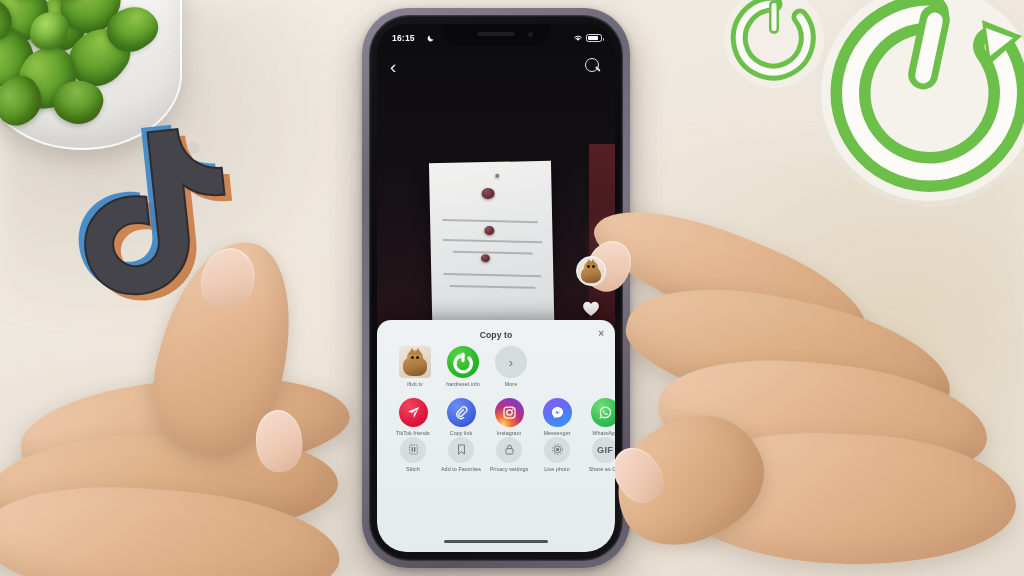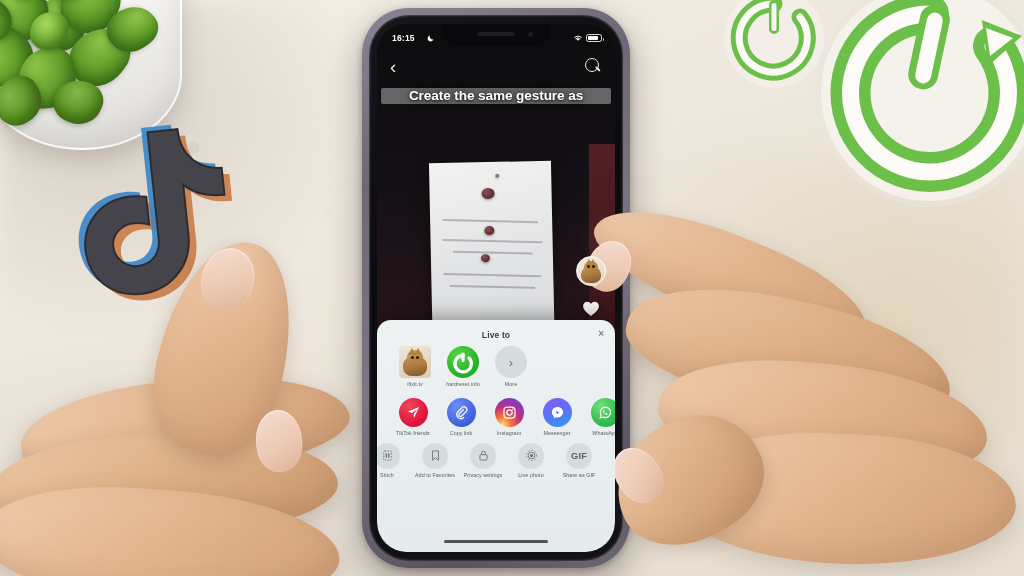--- a/index.html
+++ b/index.html
@@ -204,21 +204,21 @@
   }
   .sheet-close {
     position:absolute; right:11px; top:9px; font-size:10px;
     color:#7c8386; cursor:pointer; line-height:1; font-weight:bold;
   }
   .row {
     display:flex; align-items:flex-start; padding:0 10px; gap:4px;
   }
   .row-contacts { margin-top:6px; }
   .row-apps { margin-top:10px; justify-content:space-between; padding:0 8px; }
-  .row-actions { margin-top:6px; justify-content:flex-end; padding:0 8px; }
+  .row-actions { margin-top:0; justify-content:flex-start; padding:0 8px; }
 
   .cell { display:flex; flex-direction:column; align-items:center; width:44px; cursor:pointer; }
   .cell-lbl {
     margin-top:3px; font-size:5.4px; color:#5c6366; text-align:center;
     line-height:1.25; letter-spacing:.05px; width:46px;
   }
 
   .ic-c { width:32px; height:32px; border-radius:50%; position:relative; overflow:hidden; }
   .ic-a { width:29px; height:29px; border-radius:50%; position:relative;
           display:flex; align-items:center; justify-content:center; }
@@ -371,21 +371,20 @@
             </span>
         </div>
       </div>
 
       <div class="navbar">
         <div class="nav-back">‹</div>
         <div class="search-ic"></div>
       </div>
 
       <div class="caption">
-        <span class="cap-hl">Create the same gesture as</span>
       </div>
 
       <div class="rail">
         <div class="avatar-rail">
           <div class="cat">
             <div class="cat-body"></div>
             <div class="cat-head"></div>
             <div class="cat-ear" style="left:28%;"></div>
             <div class="cat-ear" style="right:28%;"></div>
             <div class="cat-eye" style="left:36%;"></div>
@@ -393,21 +392,21 @@
           </div>
         </div>
         <div class="heart-ic">
           <svg viewBox="0 0 24 22" width="18" height="17">
             <path d="M12 21C5 15.5 1.5 12 1.5 7.6 1.5 4.3 4 2 7 2c2 0 3.9 1.1 5 2.9C13.1 3.1 15 2 17 2c3 0 5.5 2.3 5.5 5.6C22.5 12 19 15.5 12 21z" fill="#f4f2f0"></path>
           </svg>
         </div>
       </div>
 
       <div class="sheet">
-        <div class="sheet-title">Live to</div>
+        <div class="sheet-title">Copy to</div>
         <div class="sheet-close">×</div>
 
         <div class="row row-contacts">
           <div class="cell">
             <div class="ic-c" style="border-radius:4px;background:linear-gradient(160deg,#efe6da,#d8cbb8);">
               <div class="cat">
                 <div class="cat-body"></div>
                 <div class="cat-head"></div>
                 <div class="cat-ear" style="left:28%;"></div>
                 <div class="cat-ear" style="right:28%;"></div>

